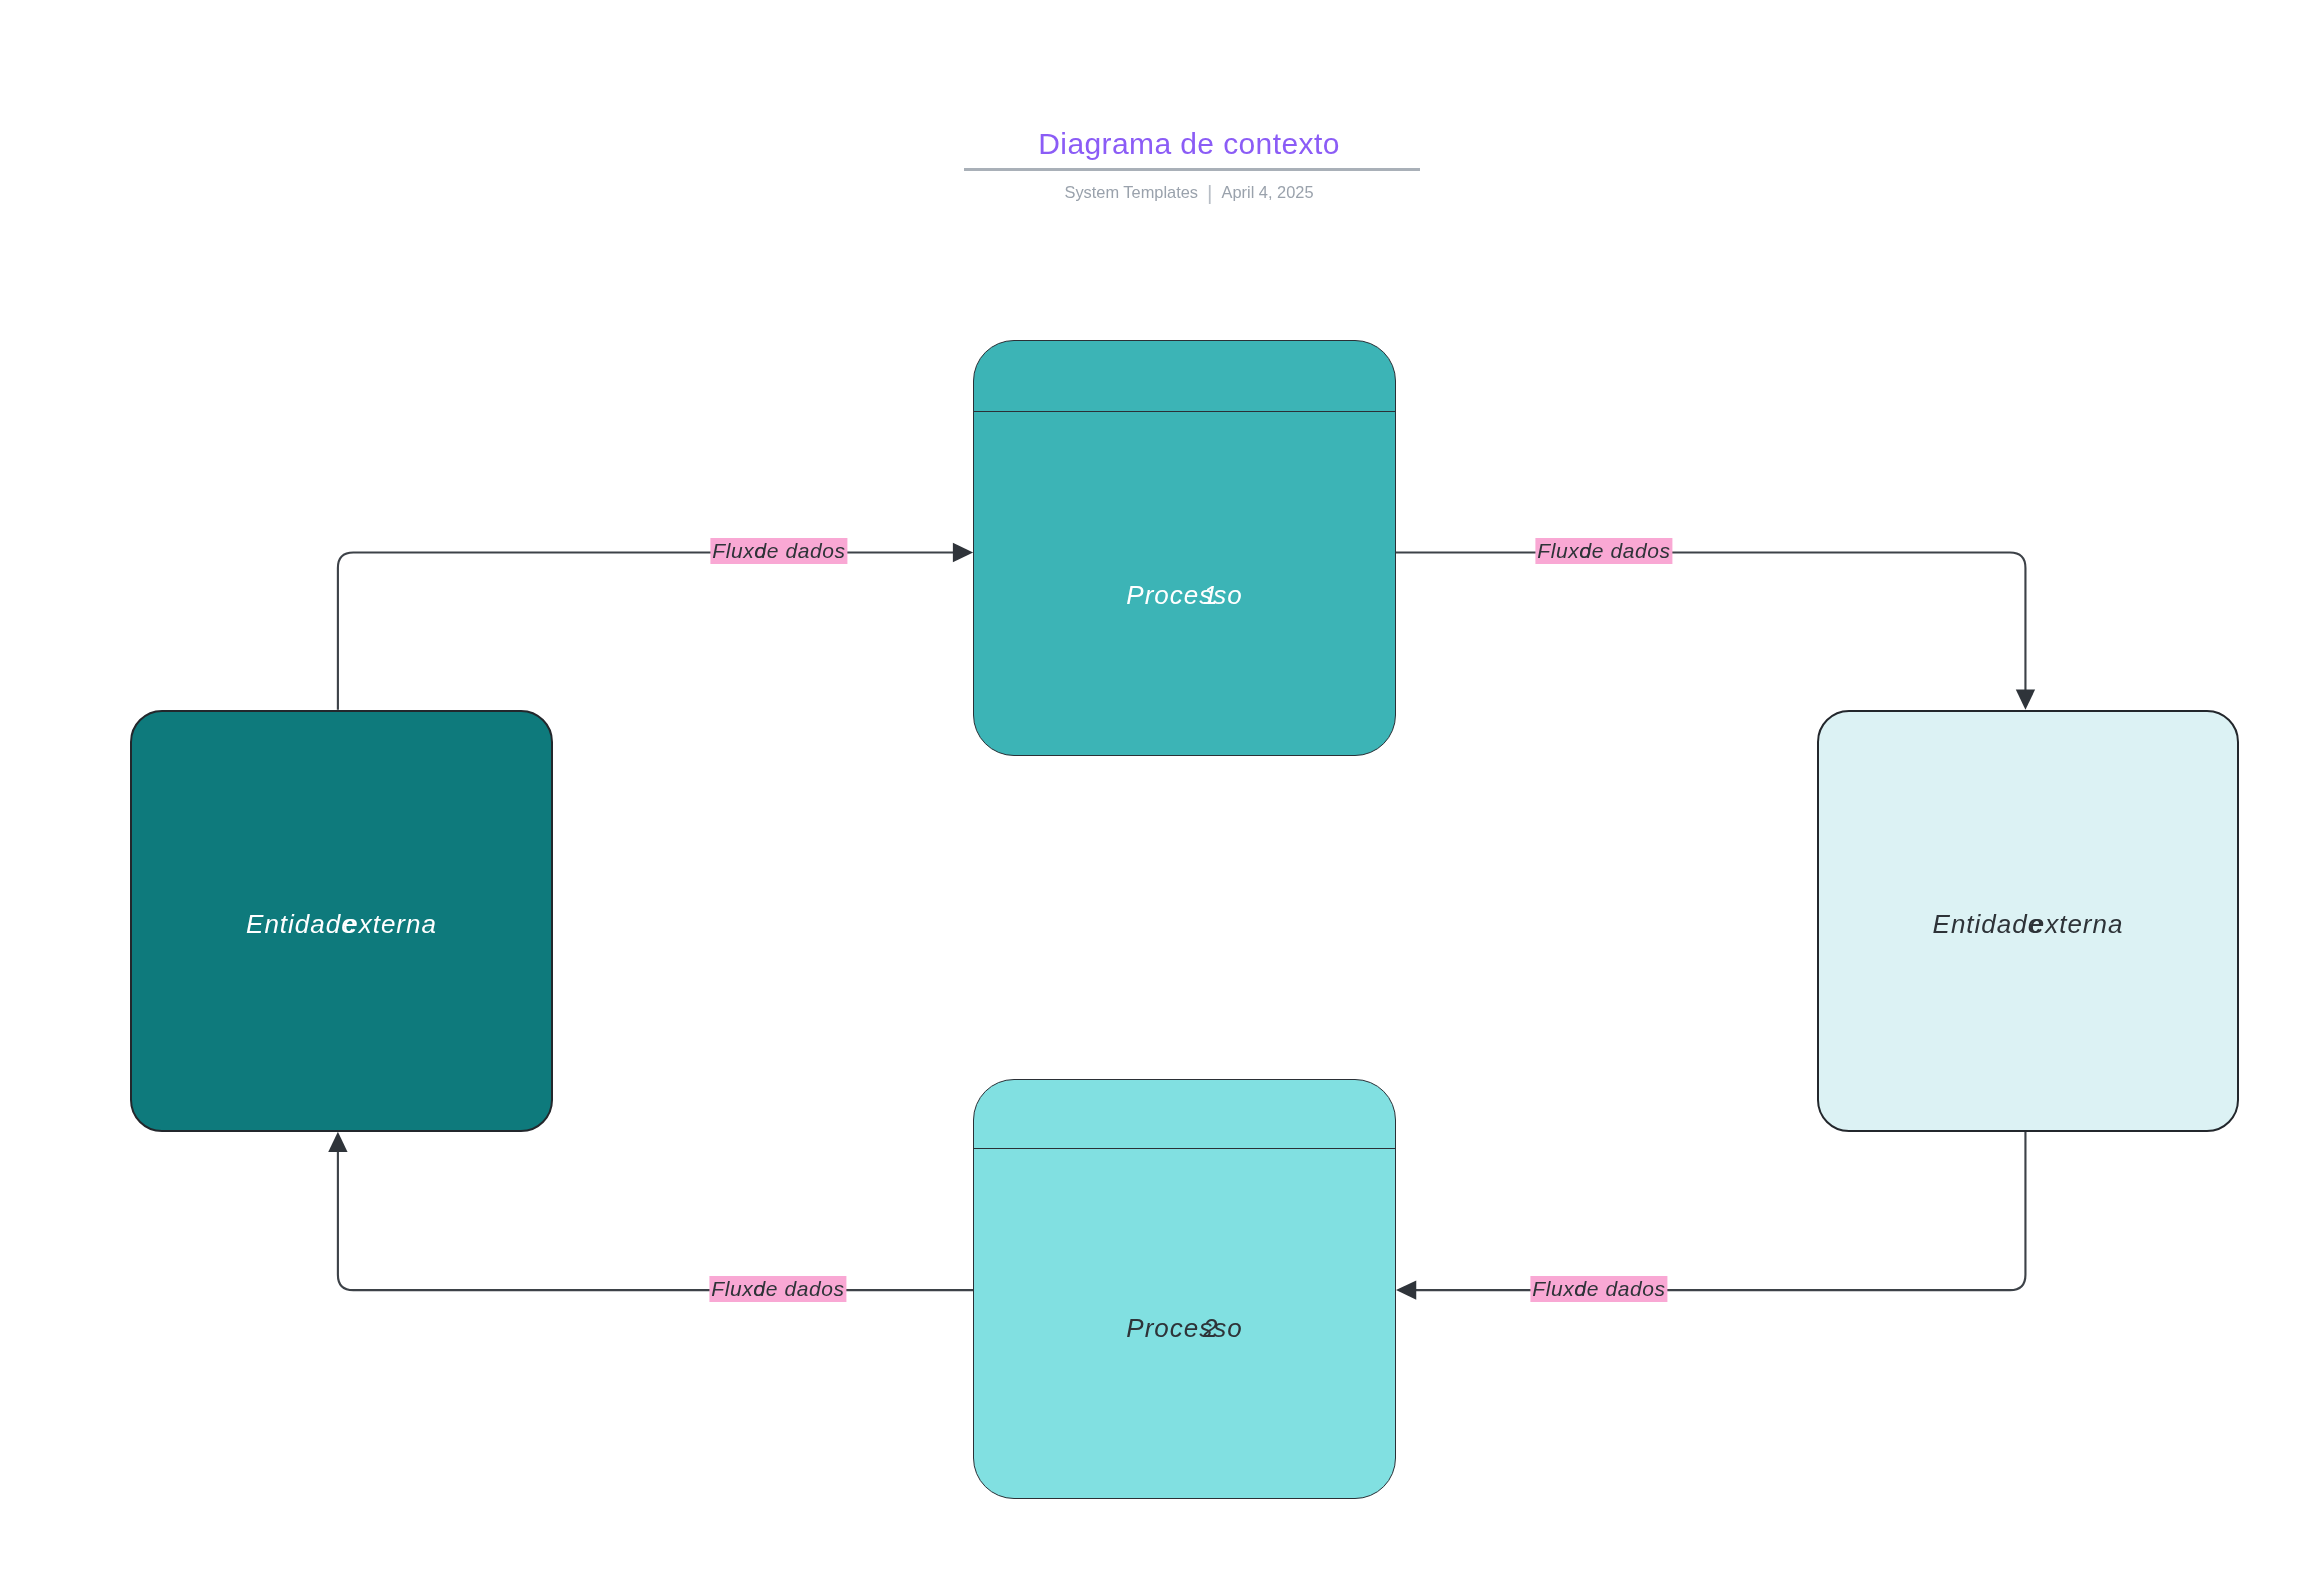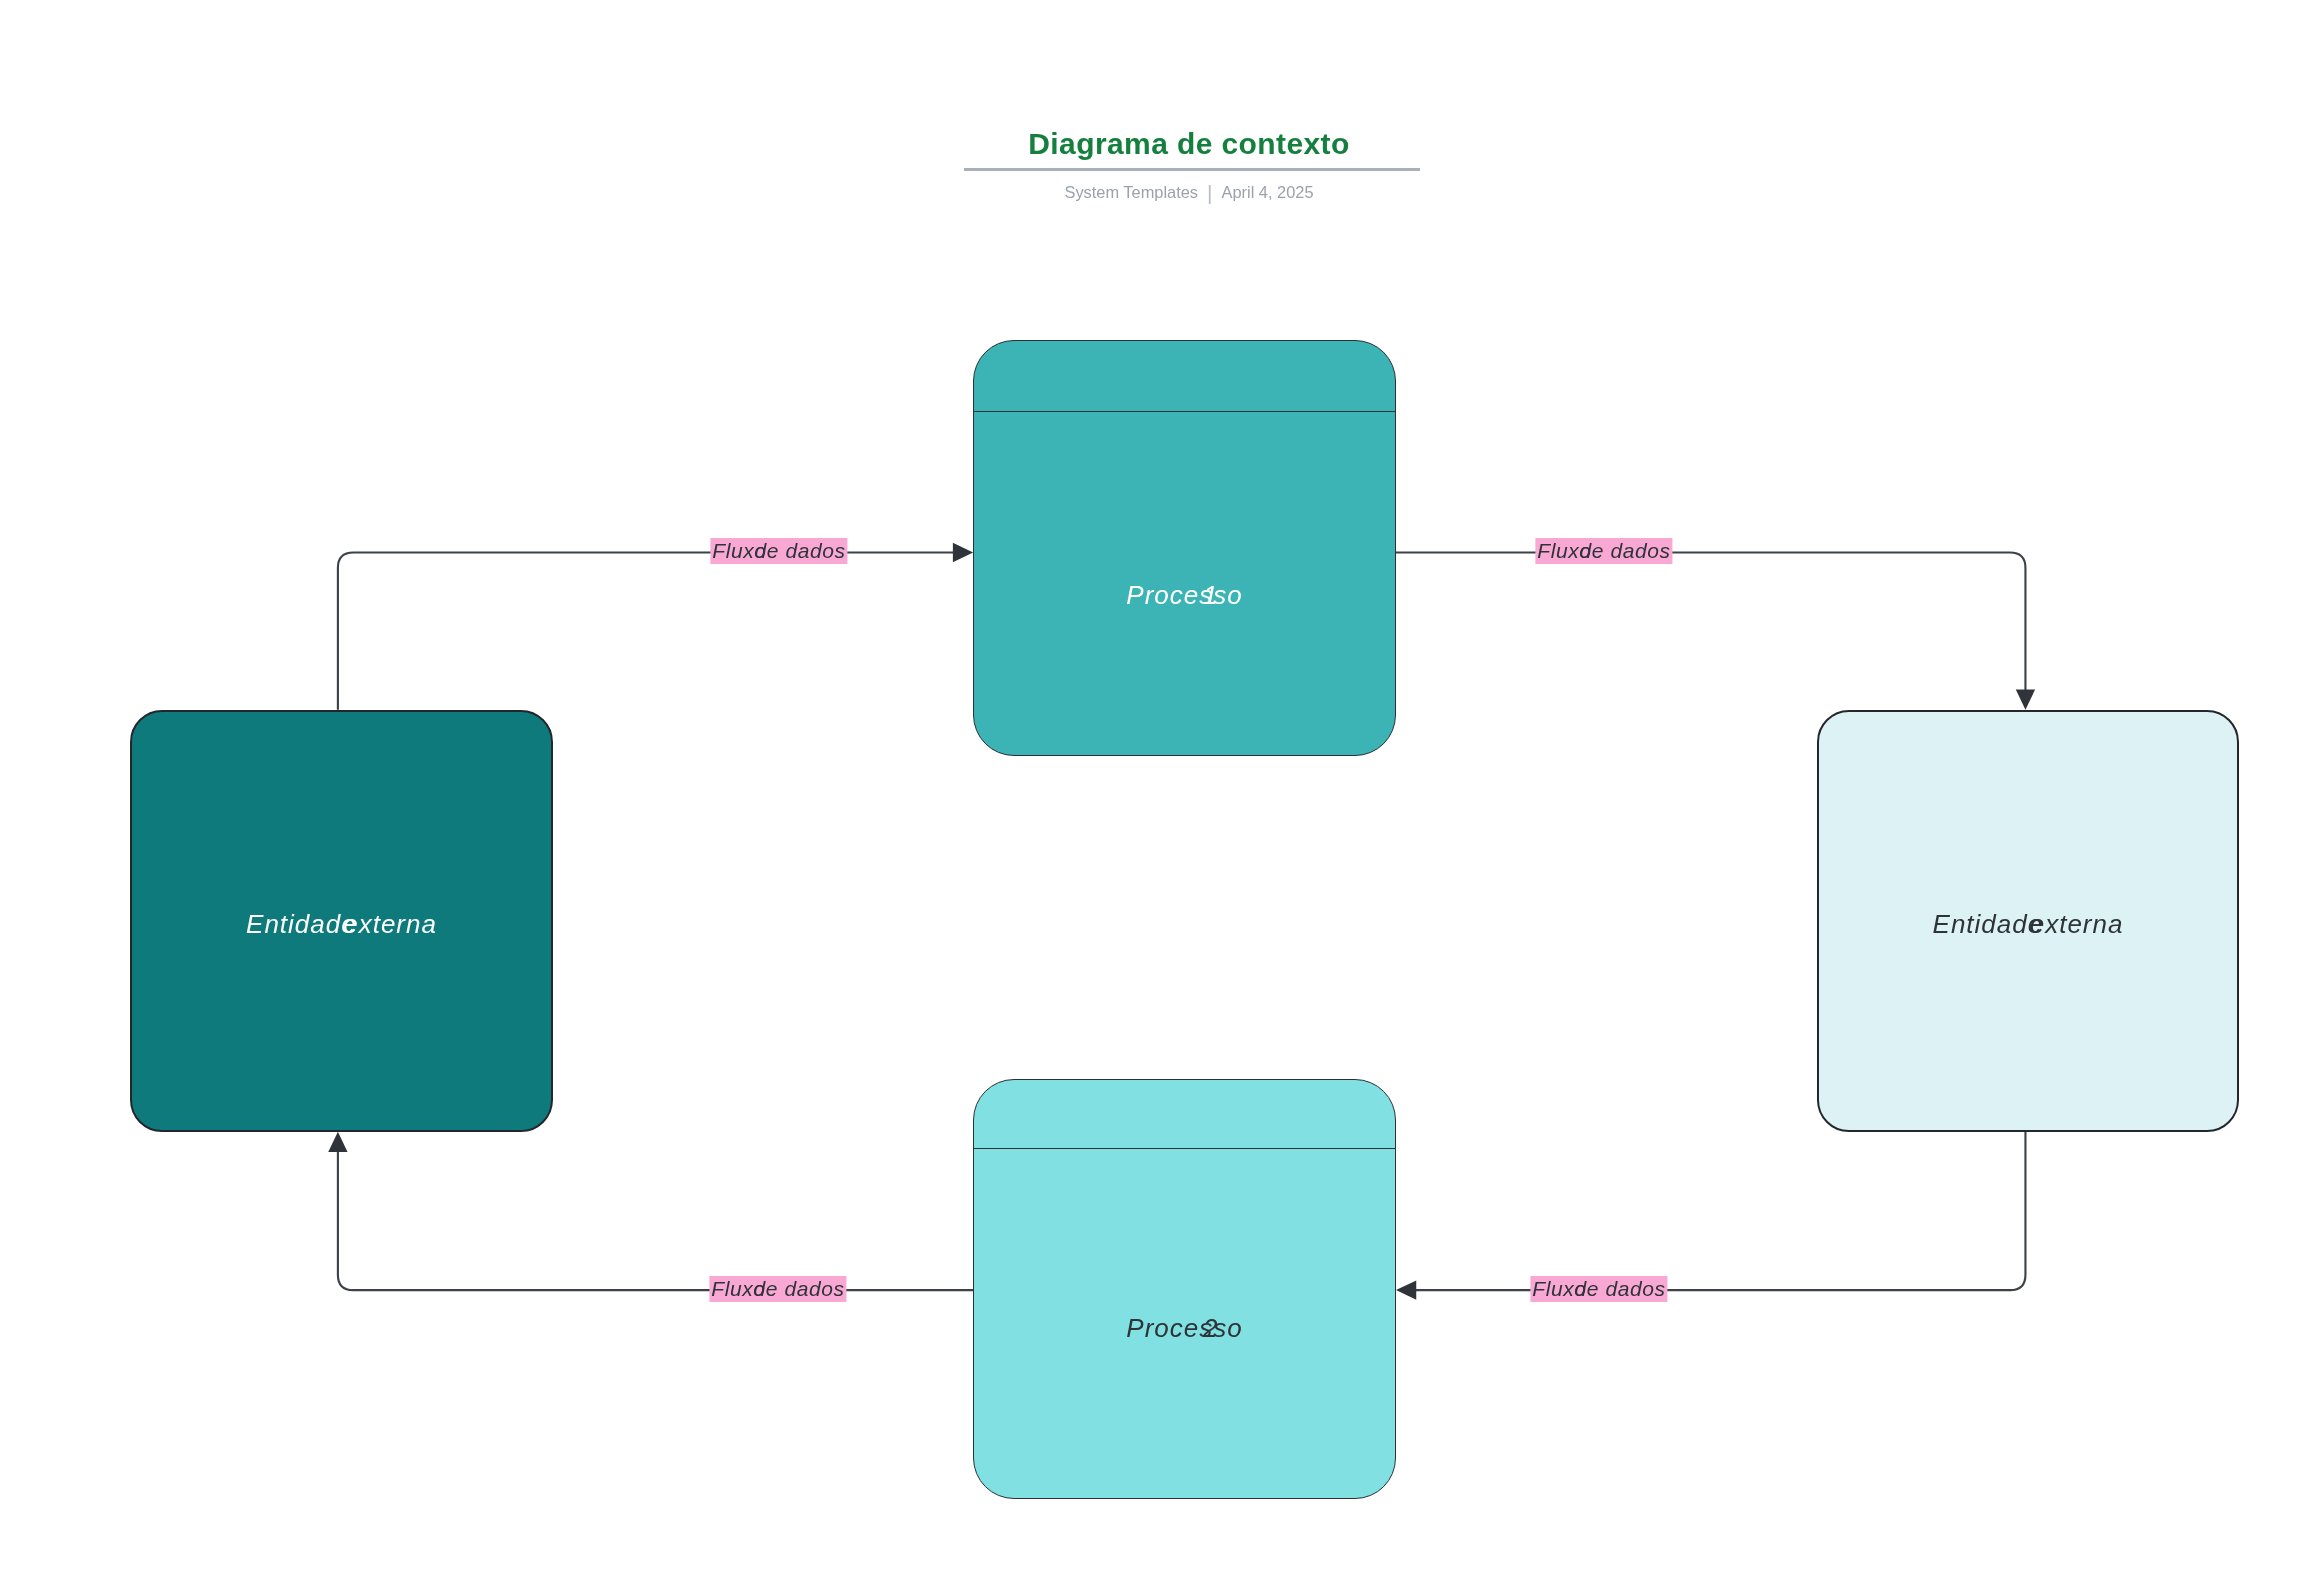--- a/index.html
+++ b/index.html
@@ -4,21 +4,21 @@
 <style>
   html,body{margin:0;padding:0;}
   body{
     width:2317px;height:1580px;position:relative;background:#ffffff;
     font-family:"Liberation Sans", sans-serif;overflow:hidden;
   }
   
   .header{position:absolute;left:0;top:0;width:2317px;text-align:center;}
   .title{
     position:absolute;left:1189px;top:127px;transform:translateX(-50%);
-    font-size:30px;font-weight:700;letter-spacing:0.4px;color:#15803d;white-space:nowrap;
+    font-size:30px;font-weight:400;letter-spacing:0.4px;color:#8b5cf6;white-space:nowrap;
   }
   .title-rule{
     position:absolute;left:964px;top:168px;width:456px;height:2.9px;background:#a9b0b8;
   }
   .subtitle{
     position:absolute;left:1189px;top:182px;transform:translateX(-50%);
     font-size:16.4px;color:#9aa2ac;white-space:nowrap;display:flex;align-items:center;gap:9px;
   }
   .subtitle .divider{color:#b7bdc5;font-size:21px;font-weight:300;line-height:21px;}
   

